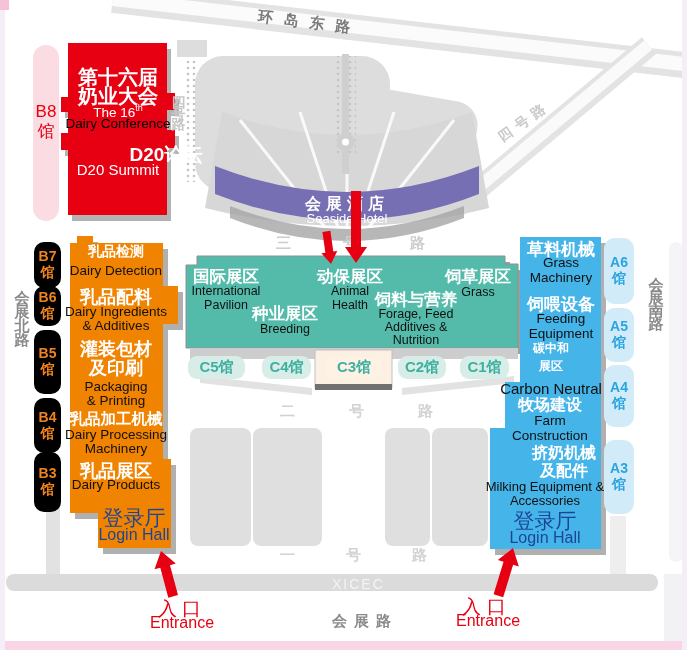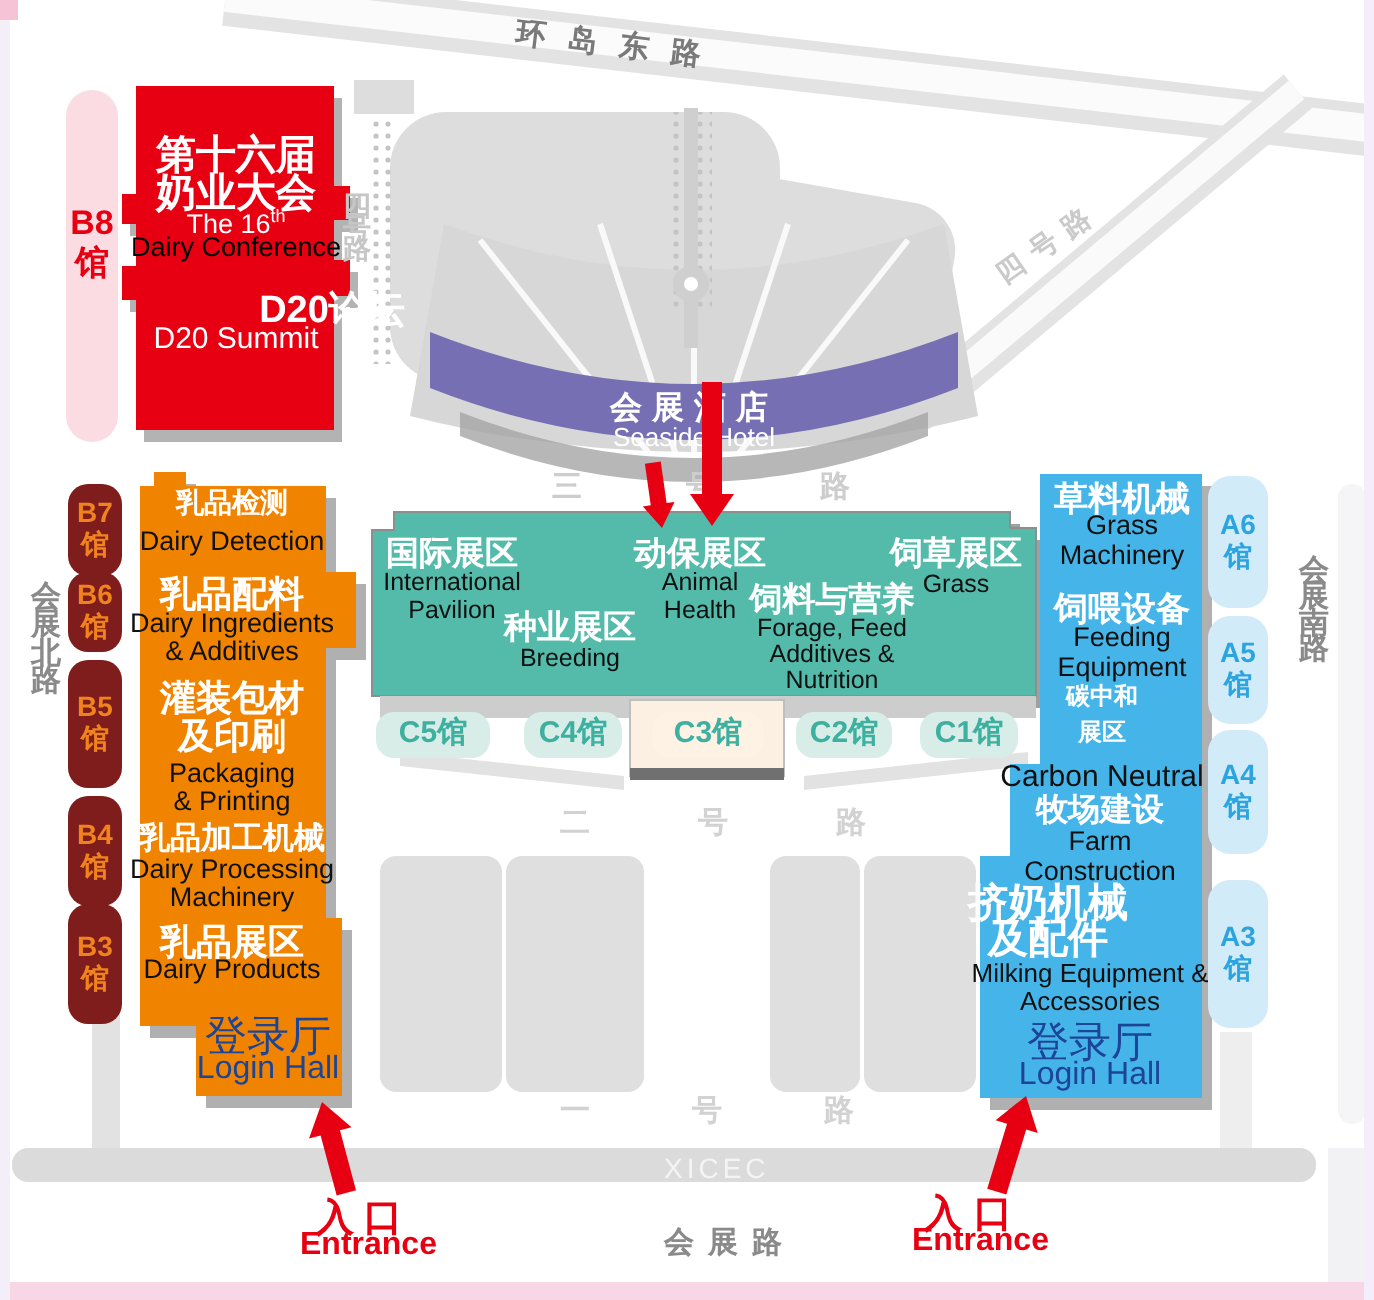--- a/index.html
+++ b/index.html
@@ -9,28 +9,28 @@
   #bg{z-index:0;}
   .txt{position:absolute;z-index:1;}
   #overlay{z-index:2;pointer-events:none;}
   .ctr{text-align:center;}
   .pre{white-space:pre-line;}
   .nw{white-space:nowrap;}
   .zh{font-weight:bold;color:#fff;}
   .en{color:#101010;}
   .pill{position:absolute;z-index:1;display:flex;align-items:center;justify-content:center;
         font-weight:bold;text-align:center;white-space:pre-line;line-height:1.12;}
-  .bpill{background:#7f1d1d;color:#F0831E;border-radius:10px;font-size:14px;width:27px;}
+  .bpill{background:#000000;color:#F0831E;border-radius:10px;font-size:14px;width:27px;}
   .apill{background:#D2EBF8;color:#2BA4DF;border-radius:11px;font-size:14px;width:30px;}
   .cpill{background:#D8EDE7;color:#3EB0A0;border-radius:9px;font-size:15px;height:23px;top:356px;}
   .vert{writing-mode:vertical-rl;text-orientation:upright;}
   .login{color:#1C4598;font-weight:normal;}
   .roadfaint{color:#CDCDCD;font-weight:bold;}
   .roadgray{color:#8A8A8A;font-weight:bold;}
-  .red{color:#E60012;font-weight:bold;}
+  .red{color:#E60012;font-weight:normal;}
 </style>
 </head>
 <body>
 
 <div id="map">
 
   <svg id="bg" width="687" height="650">
     <defs>
       <pattern id="dots" width="6" height="6" patternUnits="userSpaceOnUse">
         <circle cx="2" cy="2" r="1.3" fill="#C4C4C4"></circle>
@@ -181,21 +181,21 @@
 Machinery</div>
   <div class="txt zh ctr nw" style="left:520px;top:293px;width:82px;font-size:17px;">饲喂设备</div>
   <div class="txt en ctr pre" style="left:520px;top:312px;width:82px;font-size:13.5px;line-height:14.5px;">Feeding
 Equipment</div>
   <div class="txt zh ctr pre" style="left:500px;top:340px;width:102px;font-size:12px;line-height:17.5px;">碳中和
 展区</div>
   <div class="txt en ctr nw" style="left:498px;top:380px;width:106px;font-size:15px;">Carbon Neutral</div>
   <div class="txt zh ctr nw" style="left:495px;top:395px;width:110px;font-size:16px;">牧场建设</div>
   <div class="txt en ctr pre" style="left:495px;top:414px;width:110px;font-size:13.5px;line-height:14.5px;">Farm
 Construction</div>
-  <div class="txt zh ctr pre" style="left:469px;top:444px;width:110px;font-size:20px;line-height:17.5px;">挤奶机械
+  <div class="txt zh ctr pre" style="left:509px;top:444px;width:110px;font-size:16px;line-height:17.5px;">挤奶机械
 及配件</div>
   <div class="txt en ctr pre" style="left:483px;top:480px;width:124px;font-size:13px;line-height:13.5px;">Milking Equipment &amp;
 Accessories</div>
   <div class="txt login ctr nw" style="left:505px;top:507px;width:80px;font-size:21px;">登录厅</div>
   <div class="txt login ctr nw" style="left:505px;top:529px;width:80px;font-size:16px;font-weight:normal;">Login Hall</div>
 
   <div class="pill apill" style="left:604px;top:238px;height:66px;">A6
 馆</div>
   <div class="pill apill" style="left:604px;top:308px;height:54px;">A5
 馆</div>

